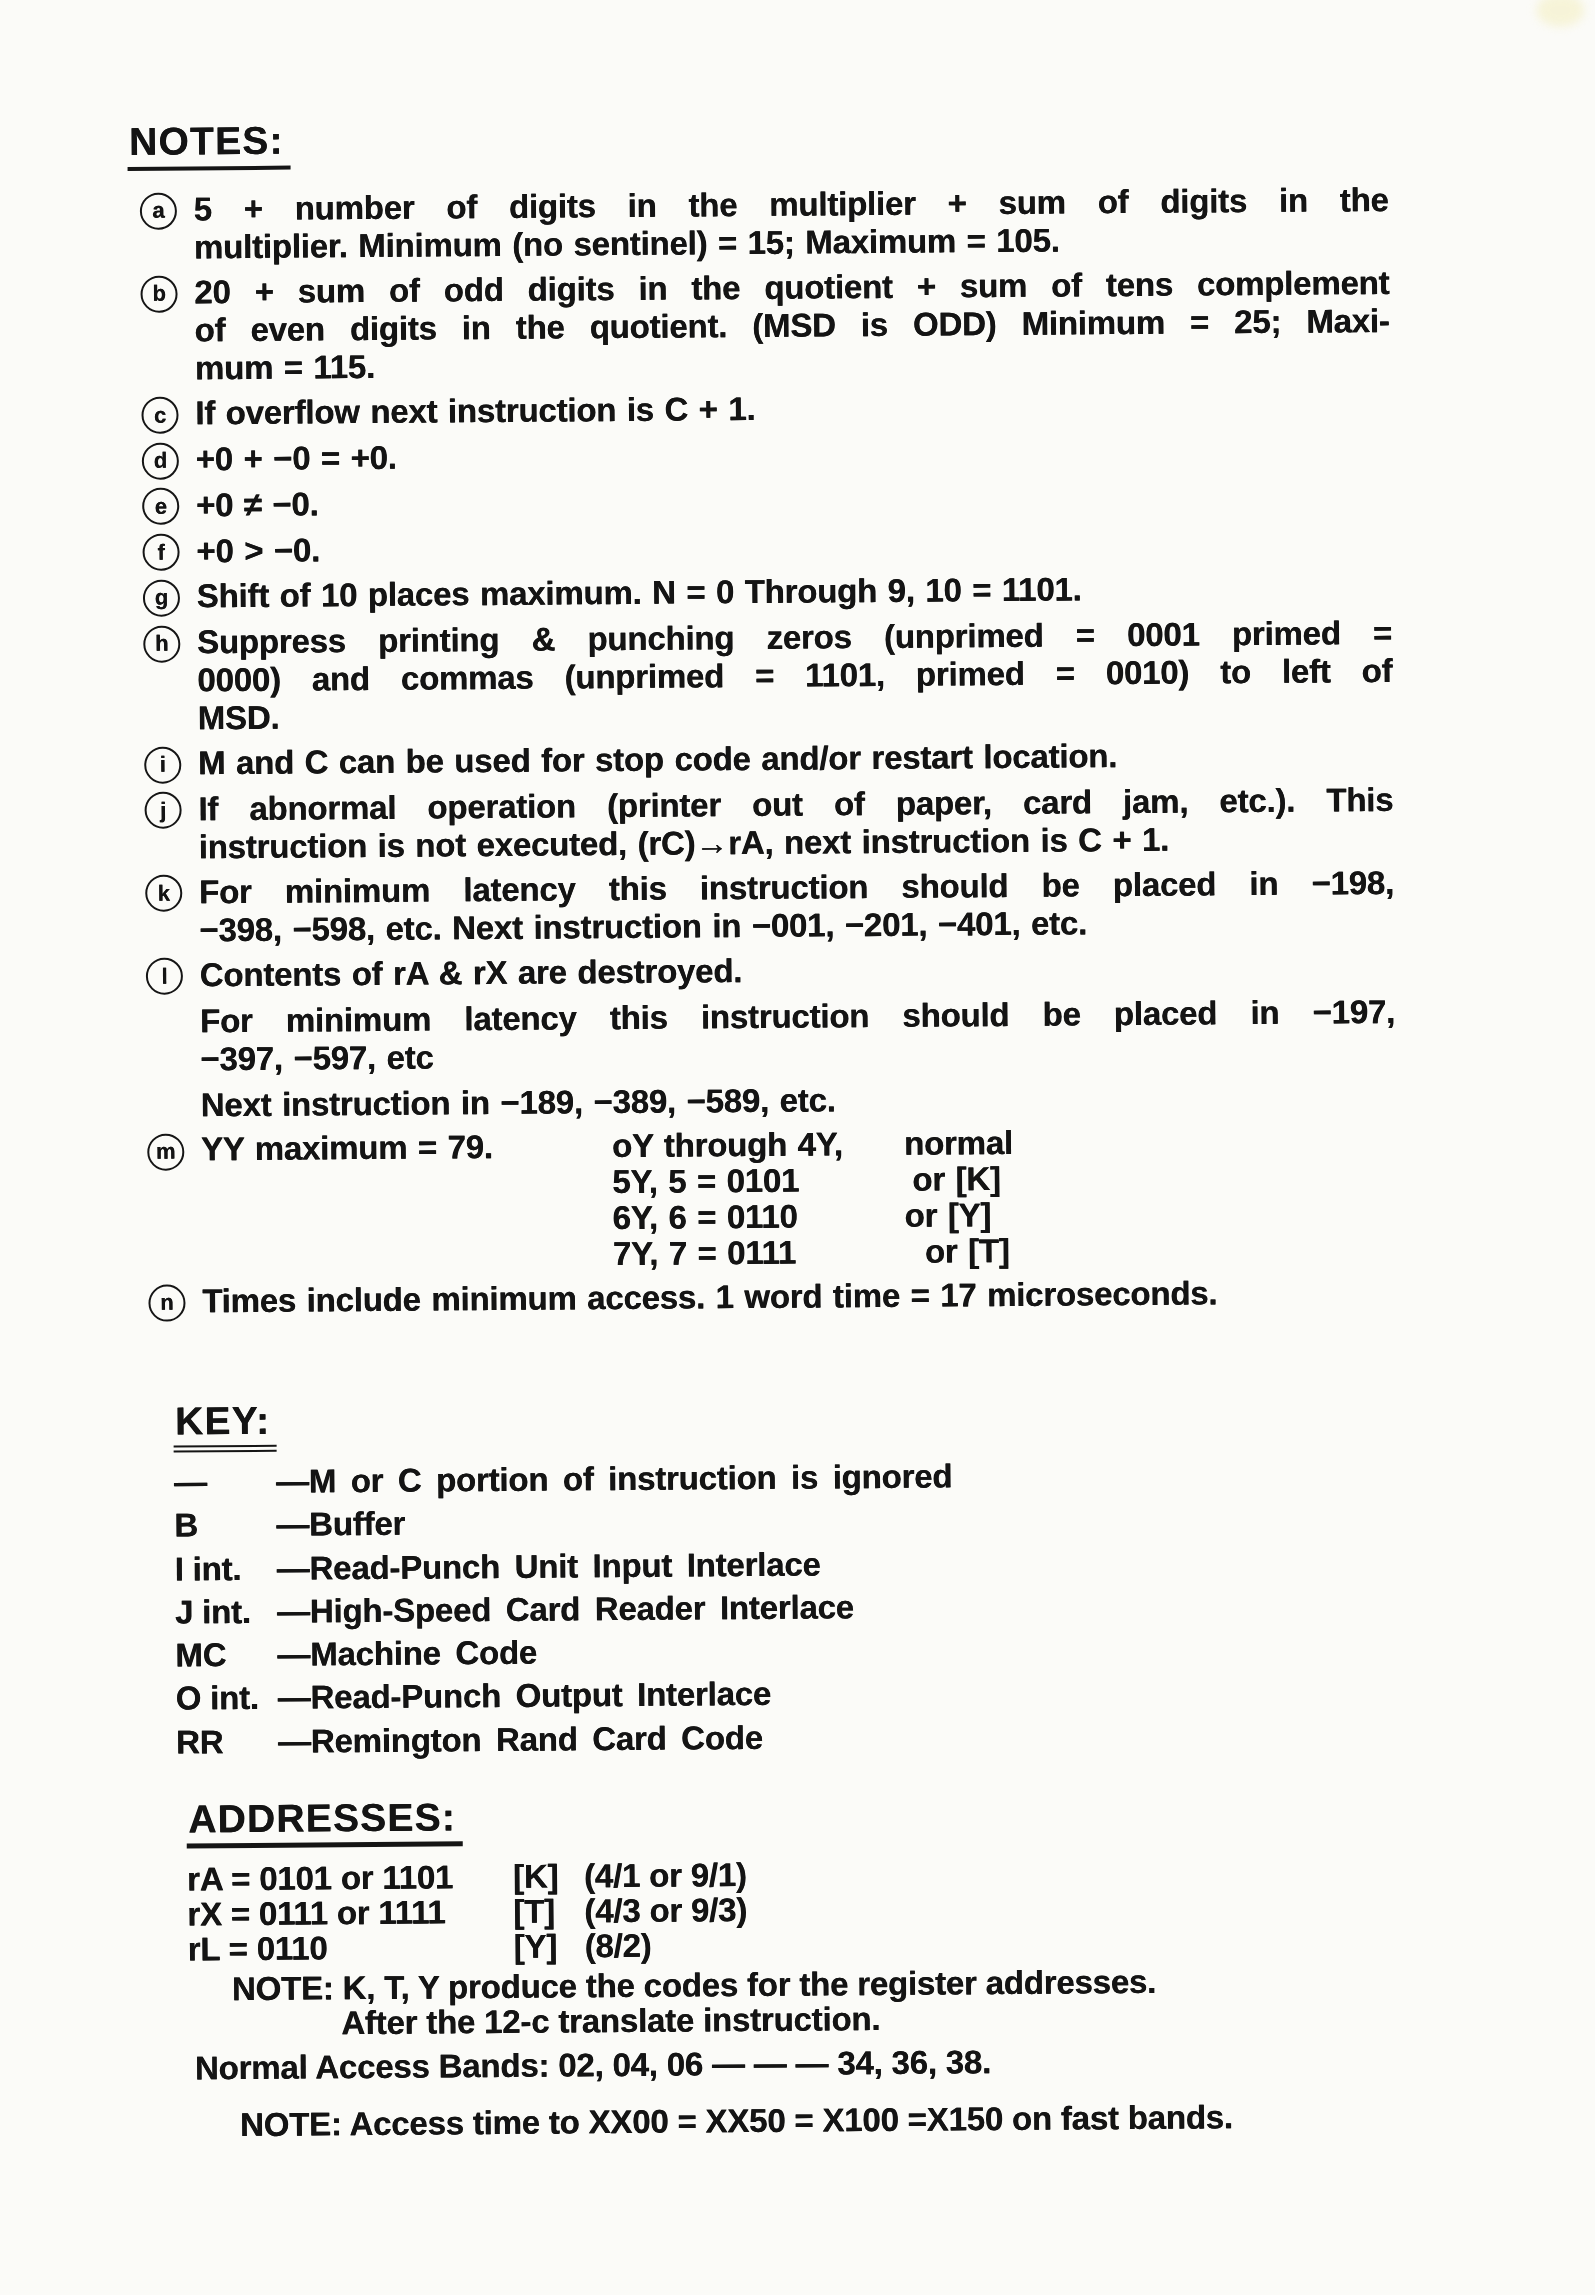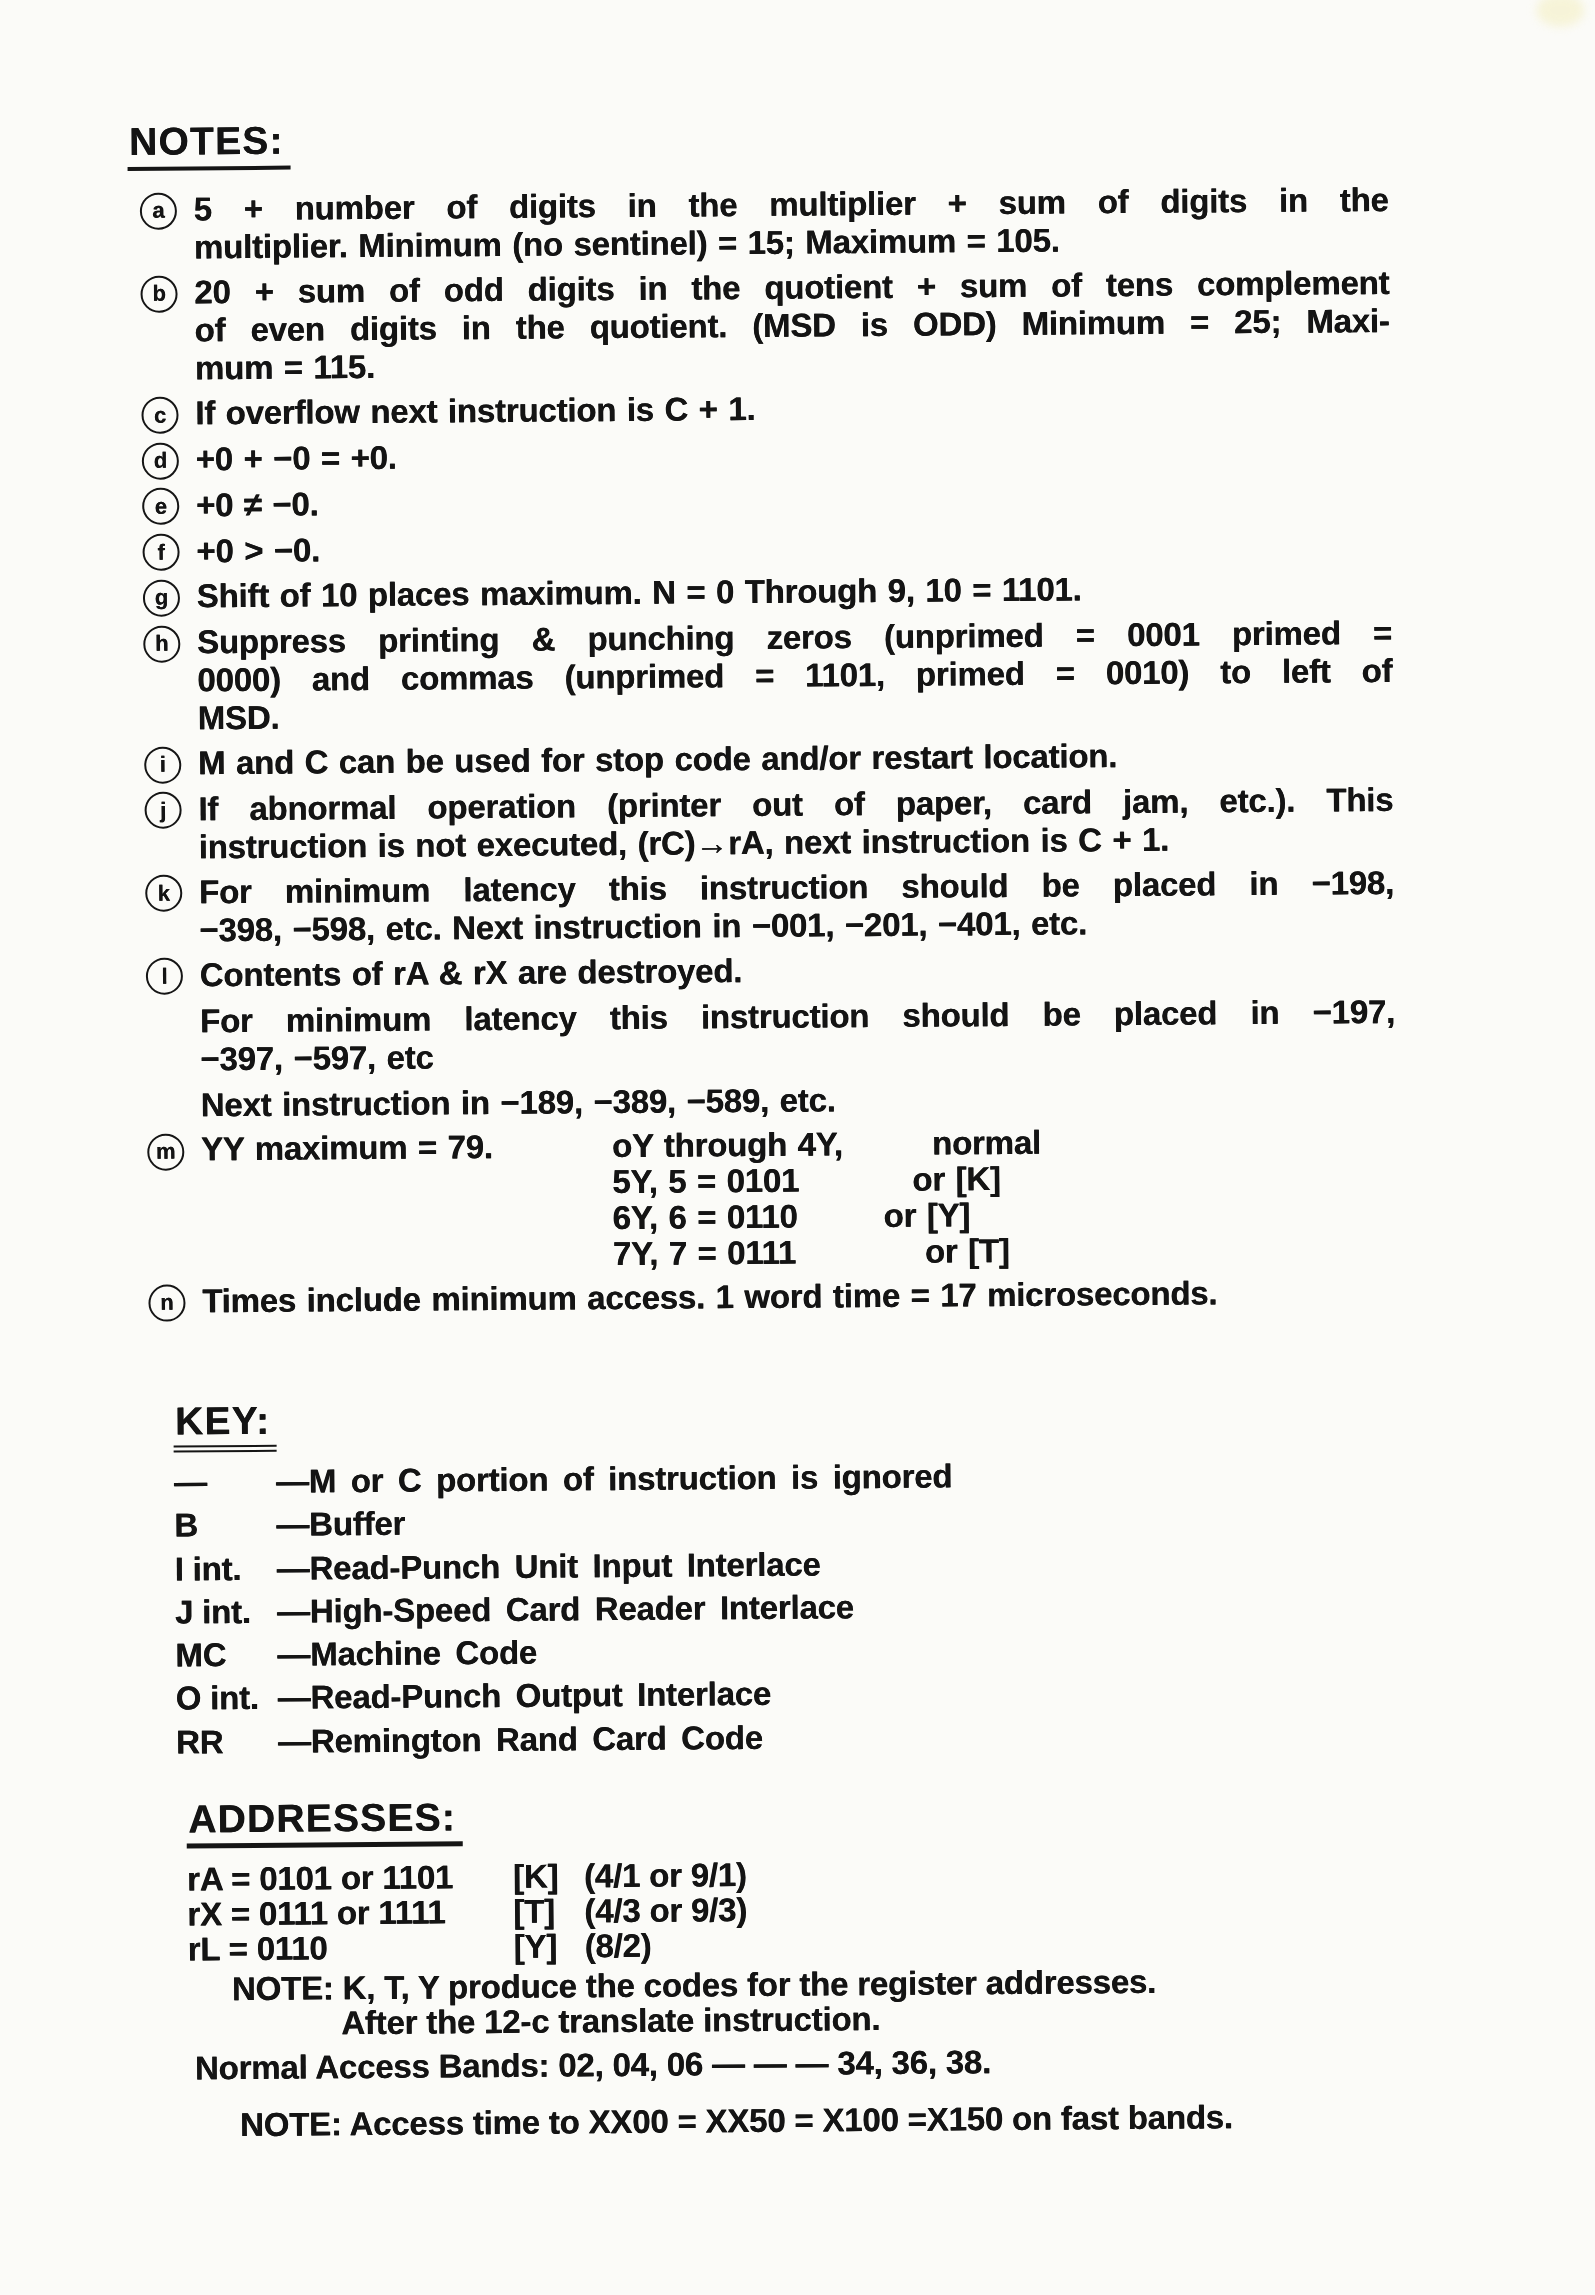--- a/index.html
+++ b/index.html
@@ -195,29 +195,29 @@
             <div class="note-line gap">−397, −597, etc</div>
             <div class="note-line">Next instruction in −189, −389, −589, etc.</div>
           </div>
         </div>
         <div class="note">
           <span class="badge">m</span>
           <div class="note-body">
             <div class="note-line cols">
               <span style="left: 0px;">YY maximum = 79.</span>
               <span style="left: 411px;">oY through 4Y,</span>
-              <span style="left: 703px; margin-left: 28px;">normal</span>
+              <span style="left: 703px;">normal</span>
             </div>
             <div class="note-line cols">
               <span style="left: 411px;">5Y, 5 = 0101</span>
               <span style="left: 711px;">or [K]</span>
             </div>
             <div class="note-line cols">
               <span style="left: 411px;">6Y, 6 = 0110</span>
-              <span style="left: 682px;">or [Y]</span>
+              <span style="left: 703px;">or [Y]</span>
             </div>
             <div class="note-line cols">
               <span style="left: 411px;">7Y, 7 = 0111</span>
               <span style="left: 723px;">or [T]</span>
             </div>
           </div>
         </div>
         <div class="note">
           <span class="badge">n</span>
           <div class="note-body">

